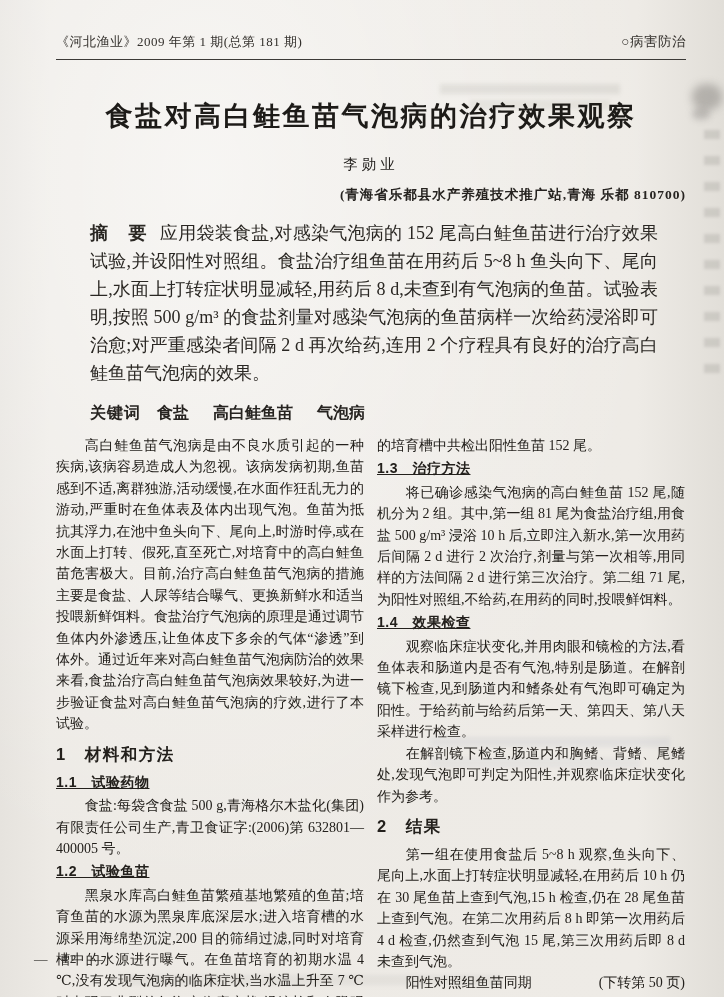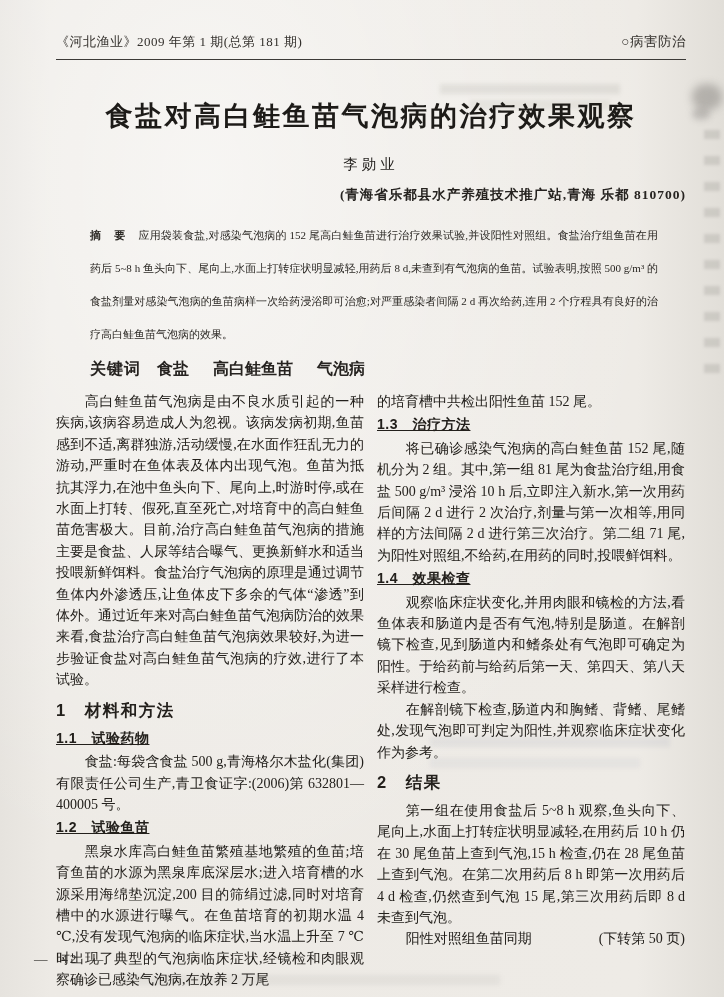--- a/index.html
+++ b/index.html
@@ -20,21 +20,21 @@
 
   .title {
     margin:38px 0 0; text-align:center; font-size:27px; font-weight:700;
     letter-spacing:2.5px; color:#1d1b18;
     font-family:"Liberation Sans","DejaVu Sans",sans-serif;
   }
   .author { margin-top:21px; text-align:center; font-size:14.5px; letter-spacing:4px; }
   .affil { margin-top:12px; text-align:right; font-size:13.5px; font-weight:600; letter-spacing:1px; }
 
   .abstract {
-    margin:15px 28px 8px 34px; font-size:11px; line-height:33px;
+    margin:15px 28px 16px 34px; font-size:18px; line-height:28px;
     text-align:justify; color:#2a2723;
   }
   .ab-lbl { font-weight:700; letter-spacing:1px; margin-right:12px; font-family:"Liberation Sans","DejaVu Sans",sans-serif; }
   .keywords { margin:1px 28px 0 34px; font-size:16px; font-family:"Liberation Sans","DejaVu Sans",sans-serif; font-weight:700; }
   .kw-lbl { margin-right:16px; letter-spacing:1px; }
   .kw-item { margin-right:24px; }
 
   .cols { display:flex; gap:13px; margin-top:11px; }
   .col { width:calc(50% - 7px); font-size:14px; line-height:21.4px; text-align:justify; color:#23201c; }
   .blk.p { text-indent:2.05em; }

